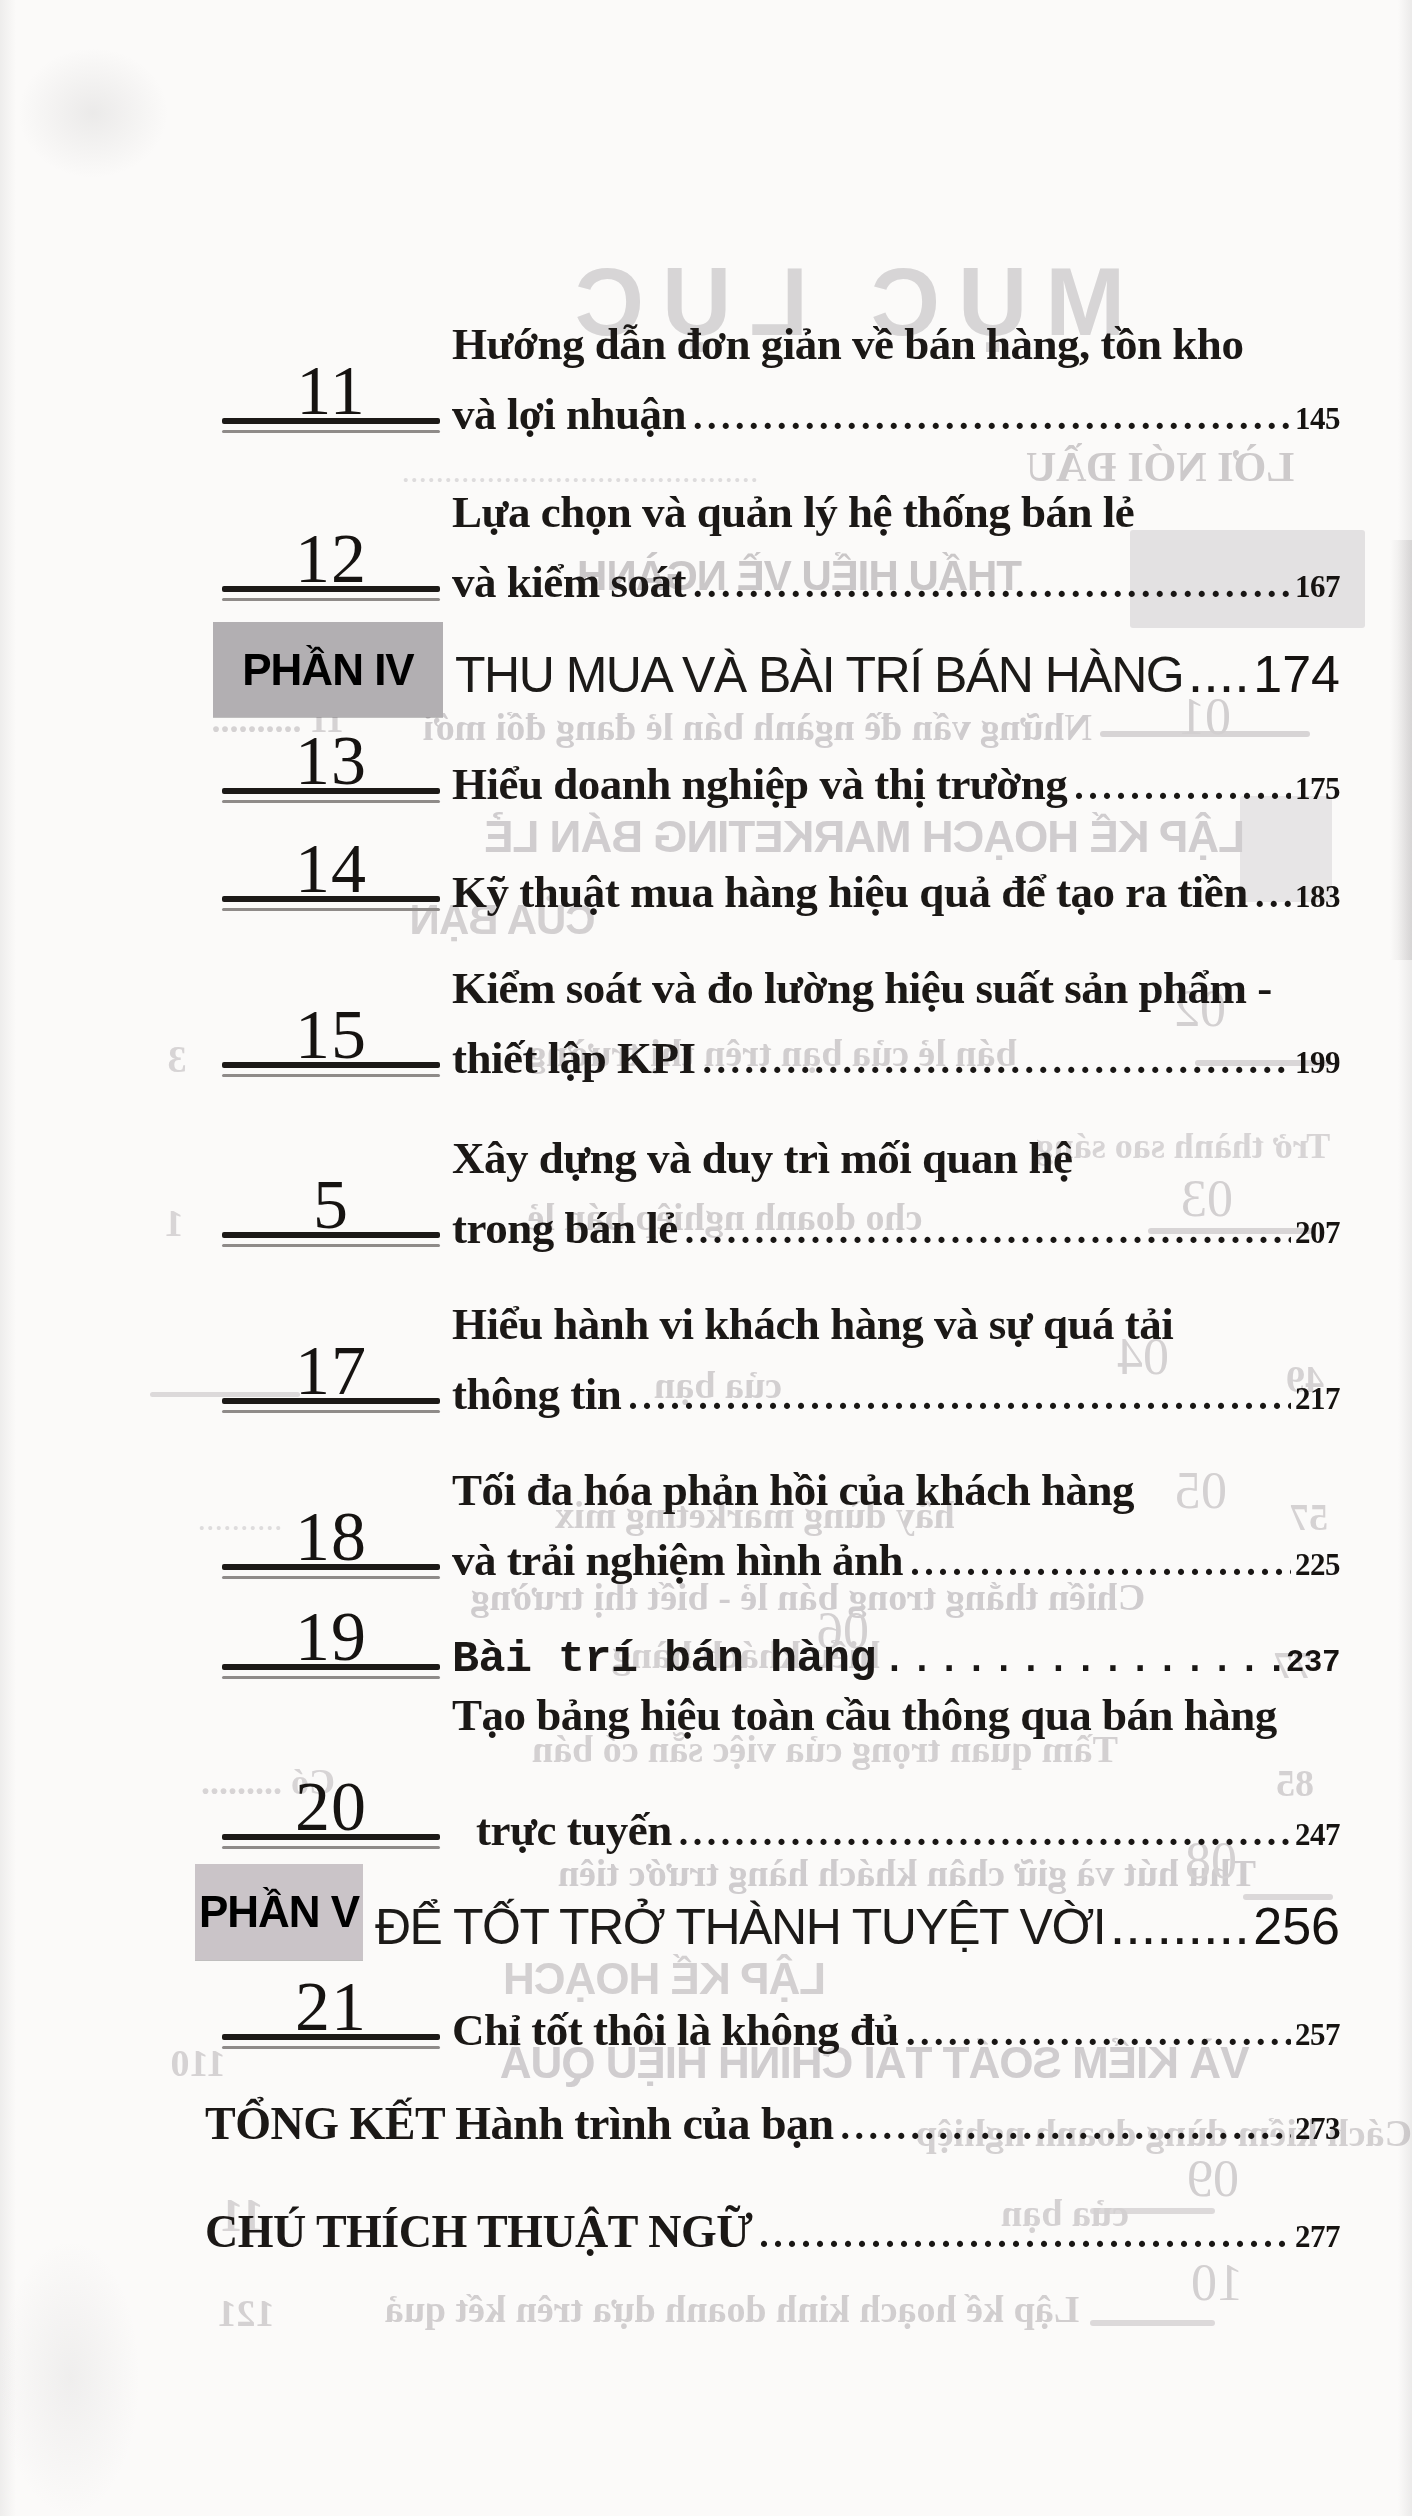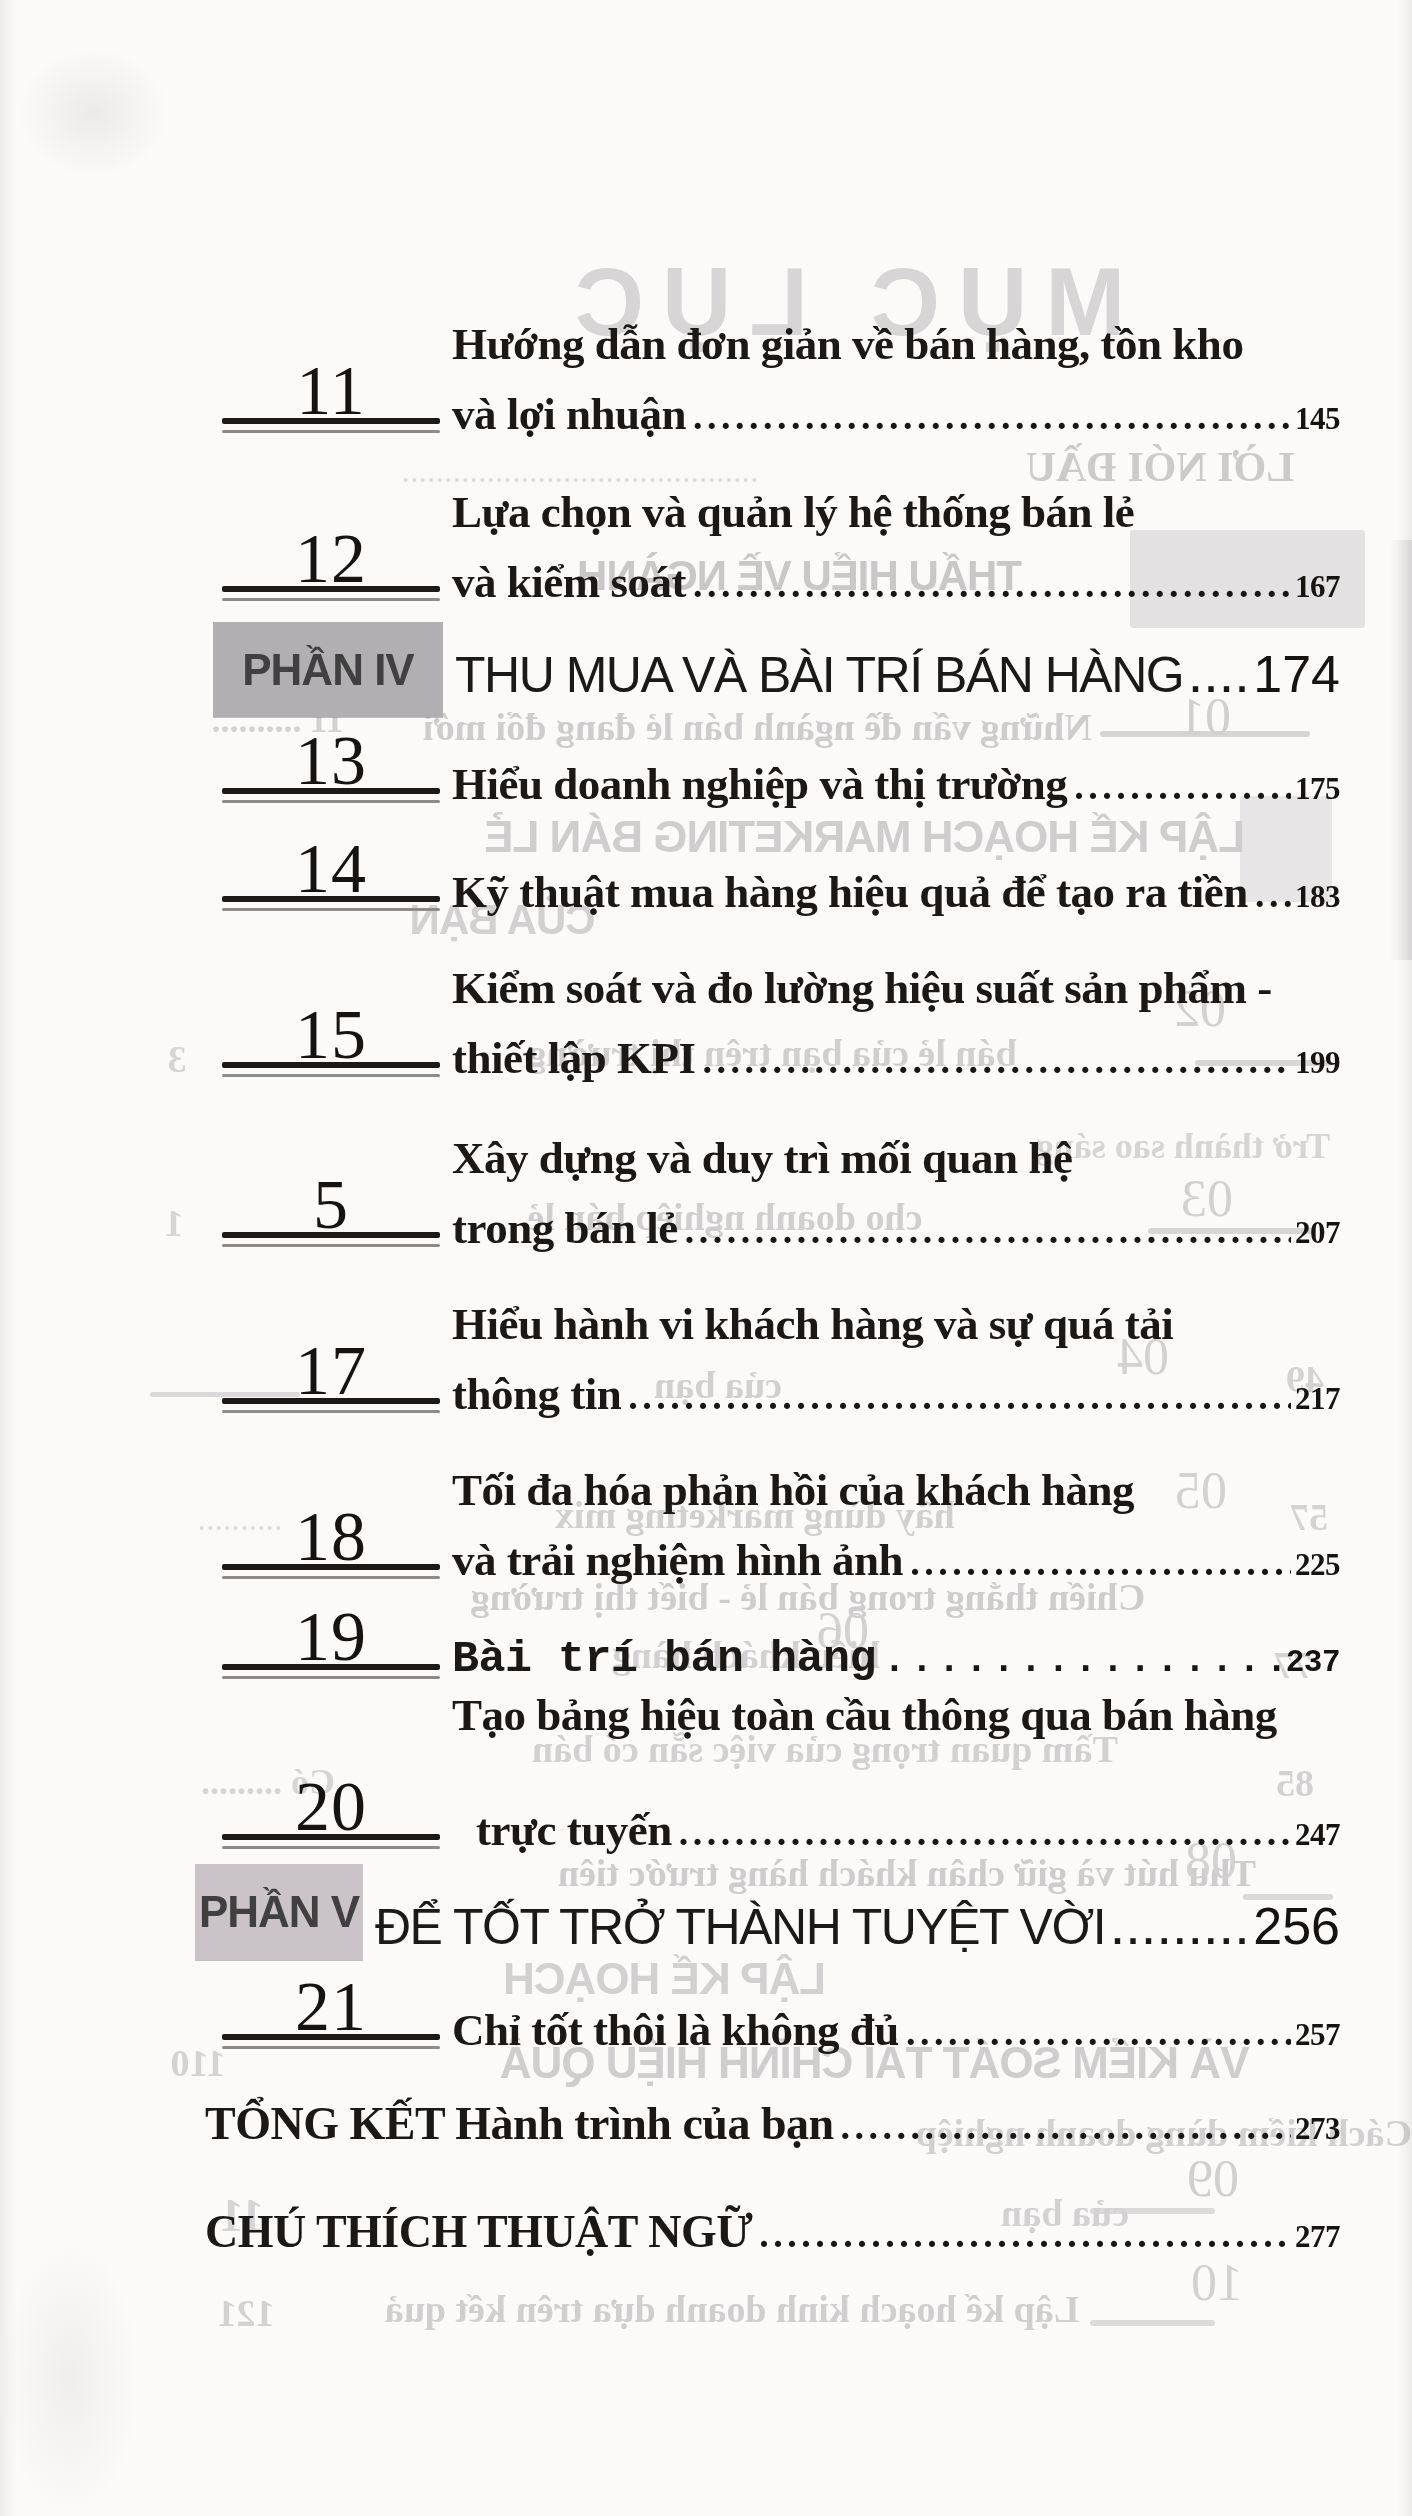--- a/index.html
+++ b/index.html
@@ -52,21 +52,21 @@
   .dots{
     flex:1 1 auto; min-width:10px; overflow:hidden; white-space:nowrap;
     font-size:38px; font-weight:700; letter-spacing:4.5px; color:#191614;
     margin:0 4px 0 7px;
   }
   .pagenum{flex:0 0 auto; font-size:31px; font-weight:700; color:#161311;}
 
   .part-box{
     display:flex; align-items:center; justify-content:center;
     font-family:"Liberation Sans","DejaVu Sans",sans-serif;
-    font-weight:700; font-size:44px; letter-spacing:-1px; color:#404040;
+    font-weight:700; font-size:44px; letter-spacing:-1px; color:#000000;
     box-shadow:0 1px 0 rgba(80,78,80,.35);
   }
   .part-title{
     right:72px; display:flex; align-items:baseline;
     font-family:"Liberation Sans","DejaVu Sans",sans-serif;
     font-size:50px; font-weight:400; letter-spacing:-1.5px; line-height:56px; color:#1c1a18;
   }
   .part-title .t{white-space:nowrap; flex:0 0 auto;}
   .part-title .pagenum{font-family:"Liberation Sans","DejaVu Sans",sans-serif;
     font-size:52px; font-weight:400; letter-spacing:0;}

